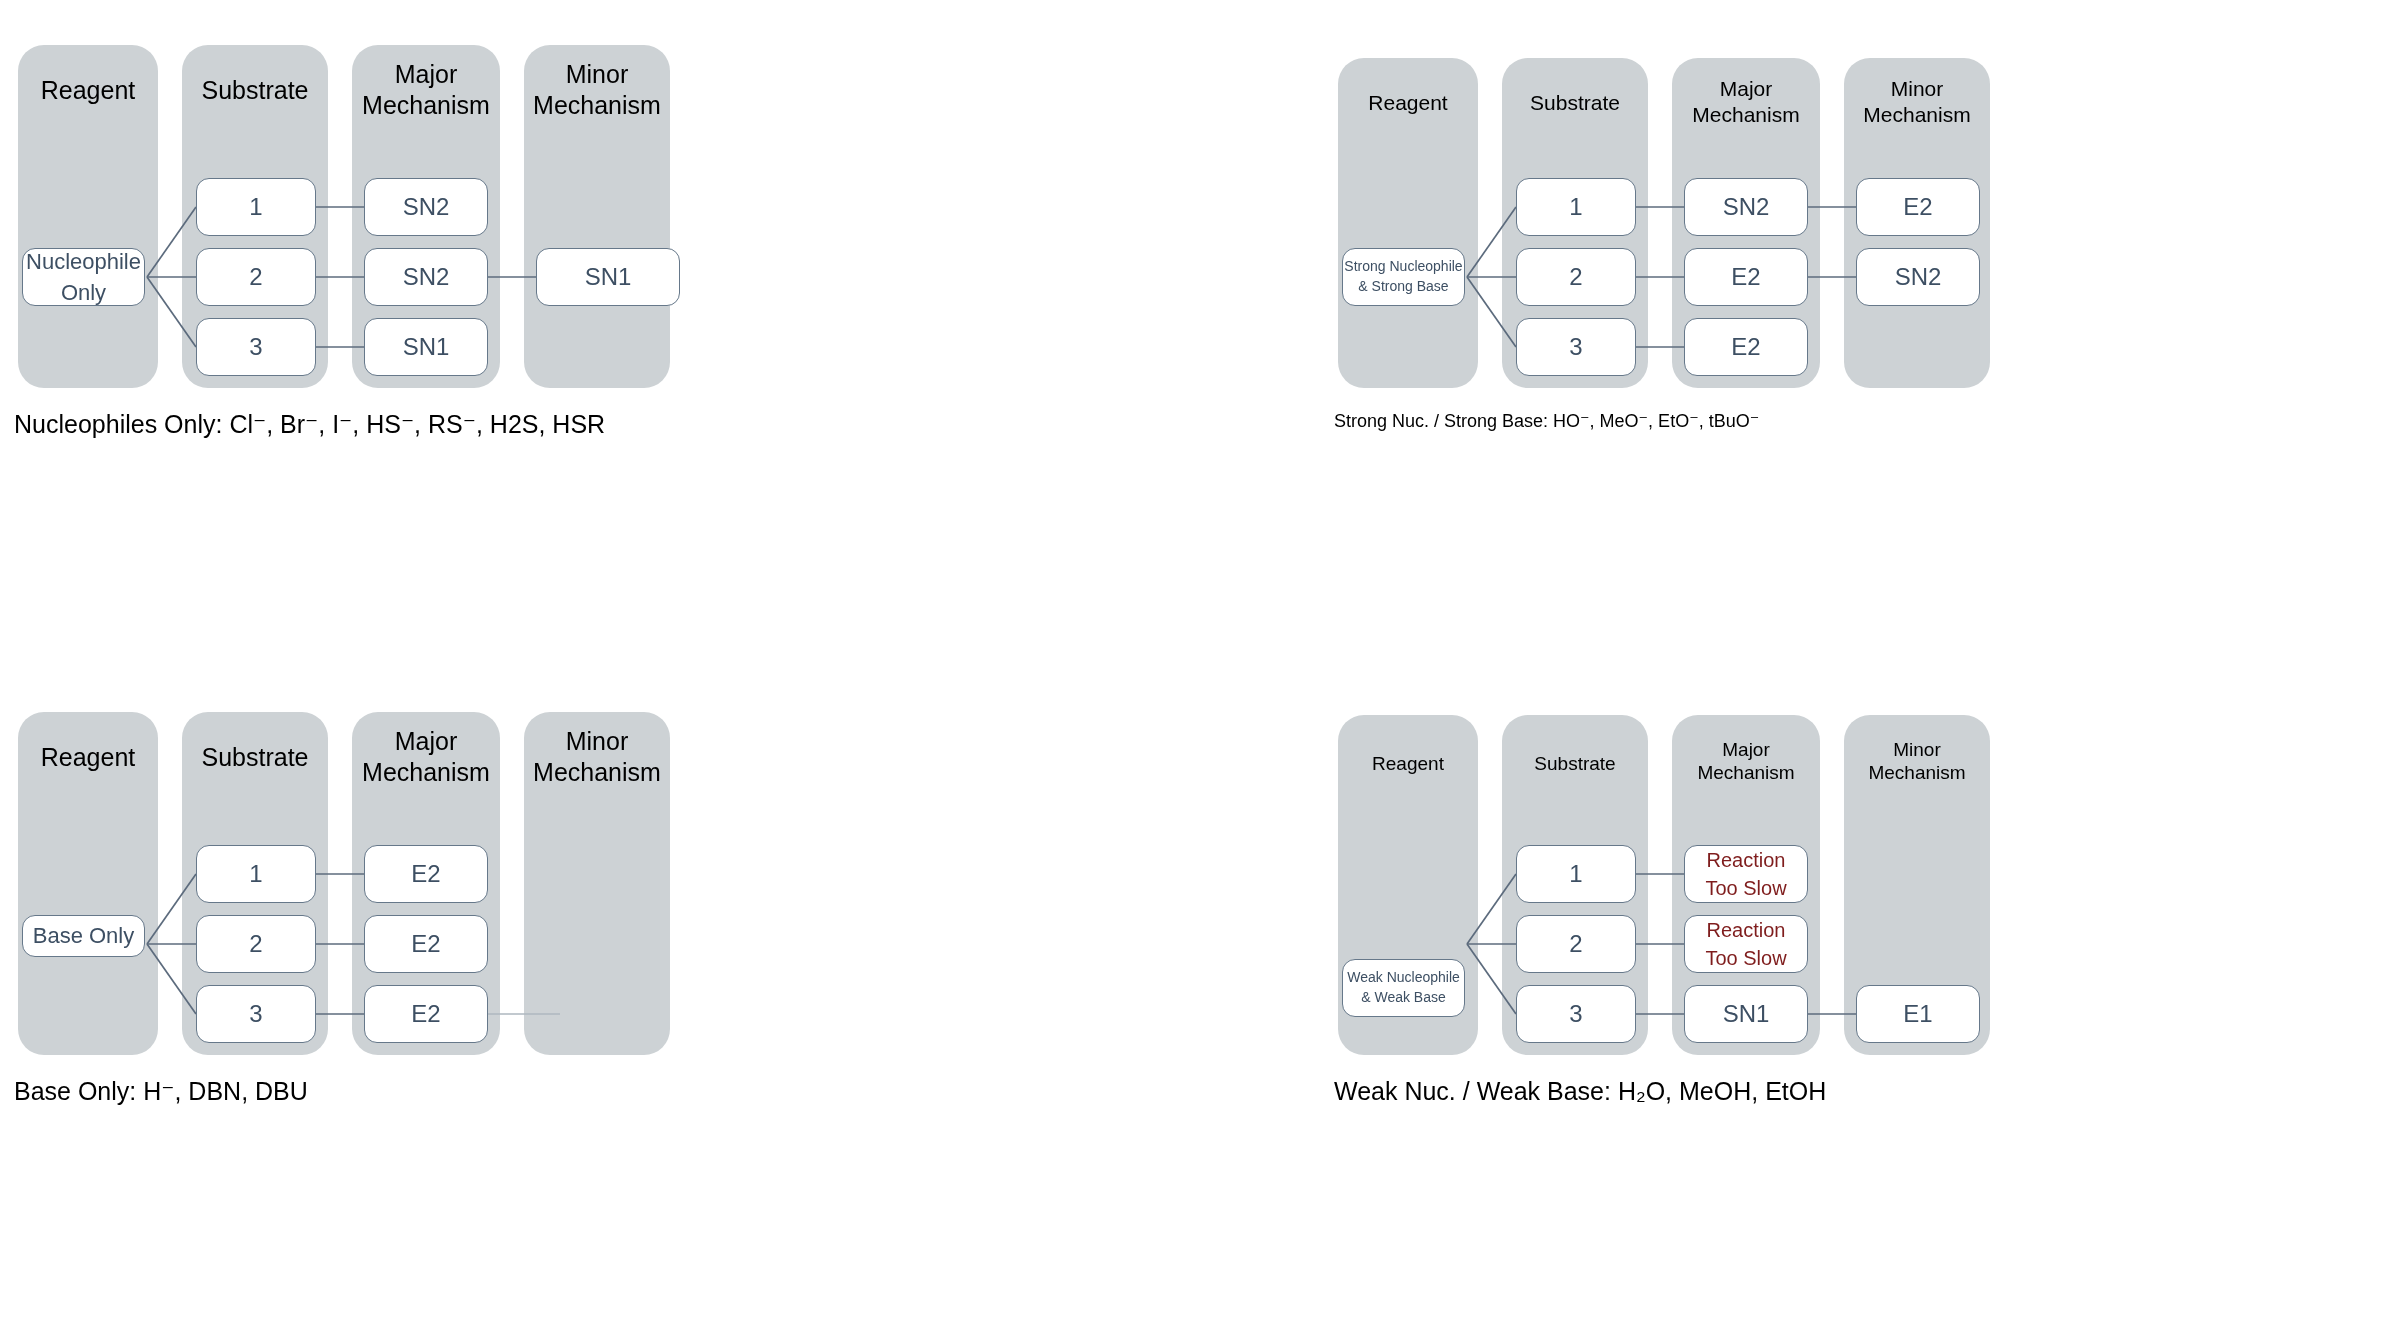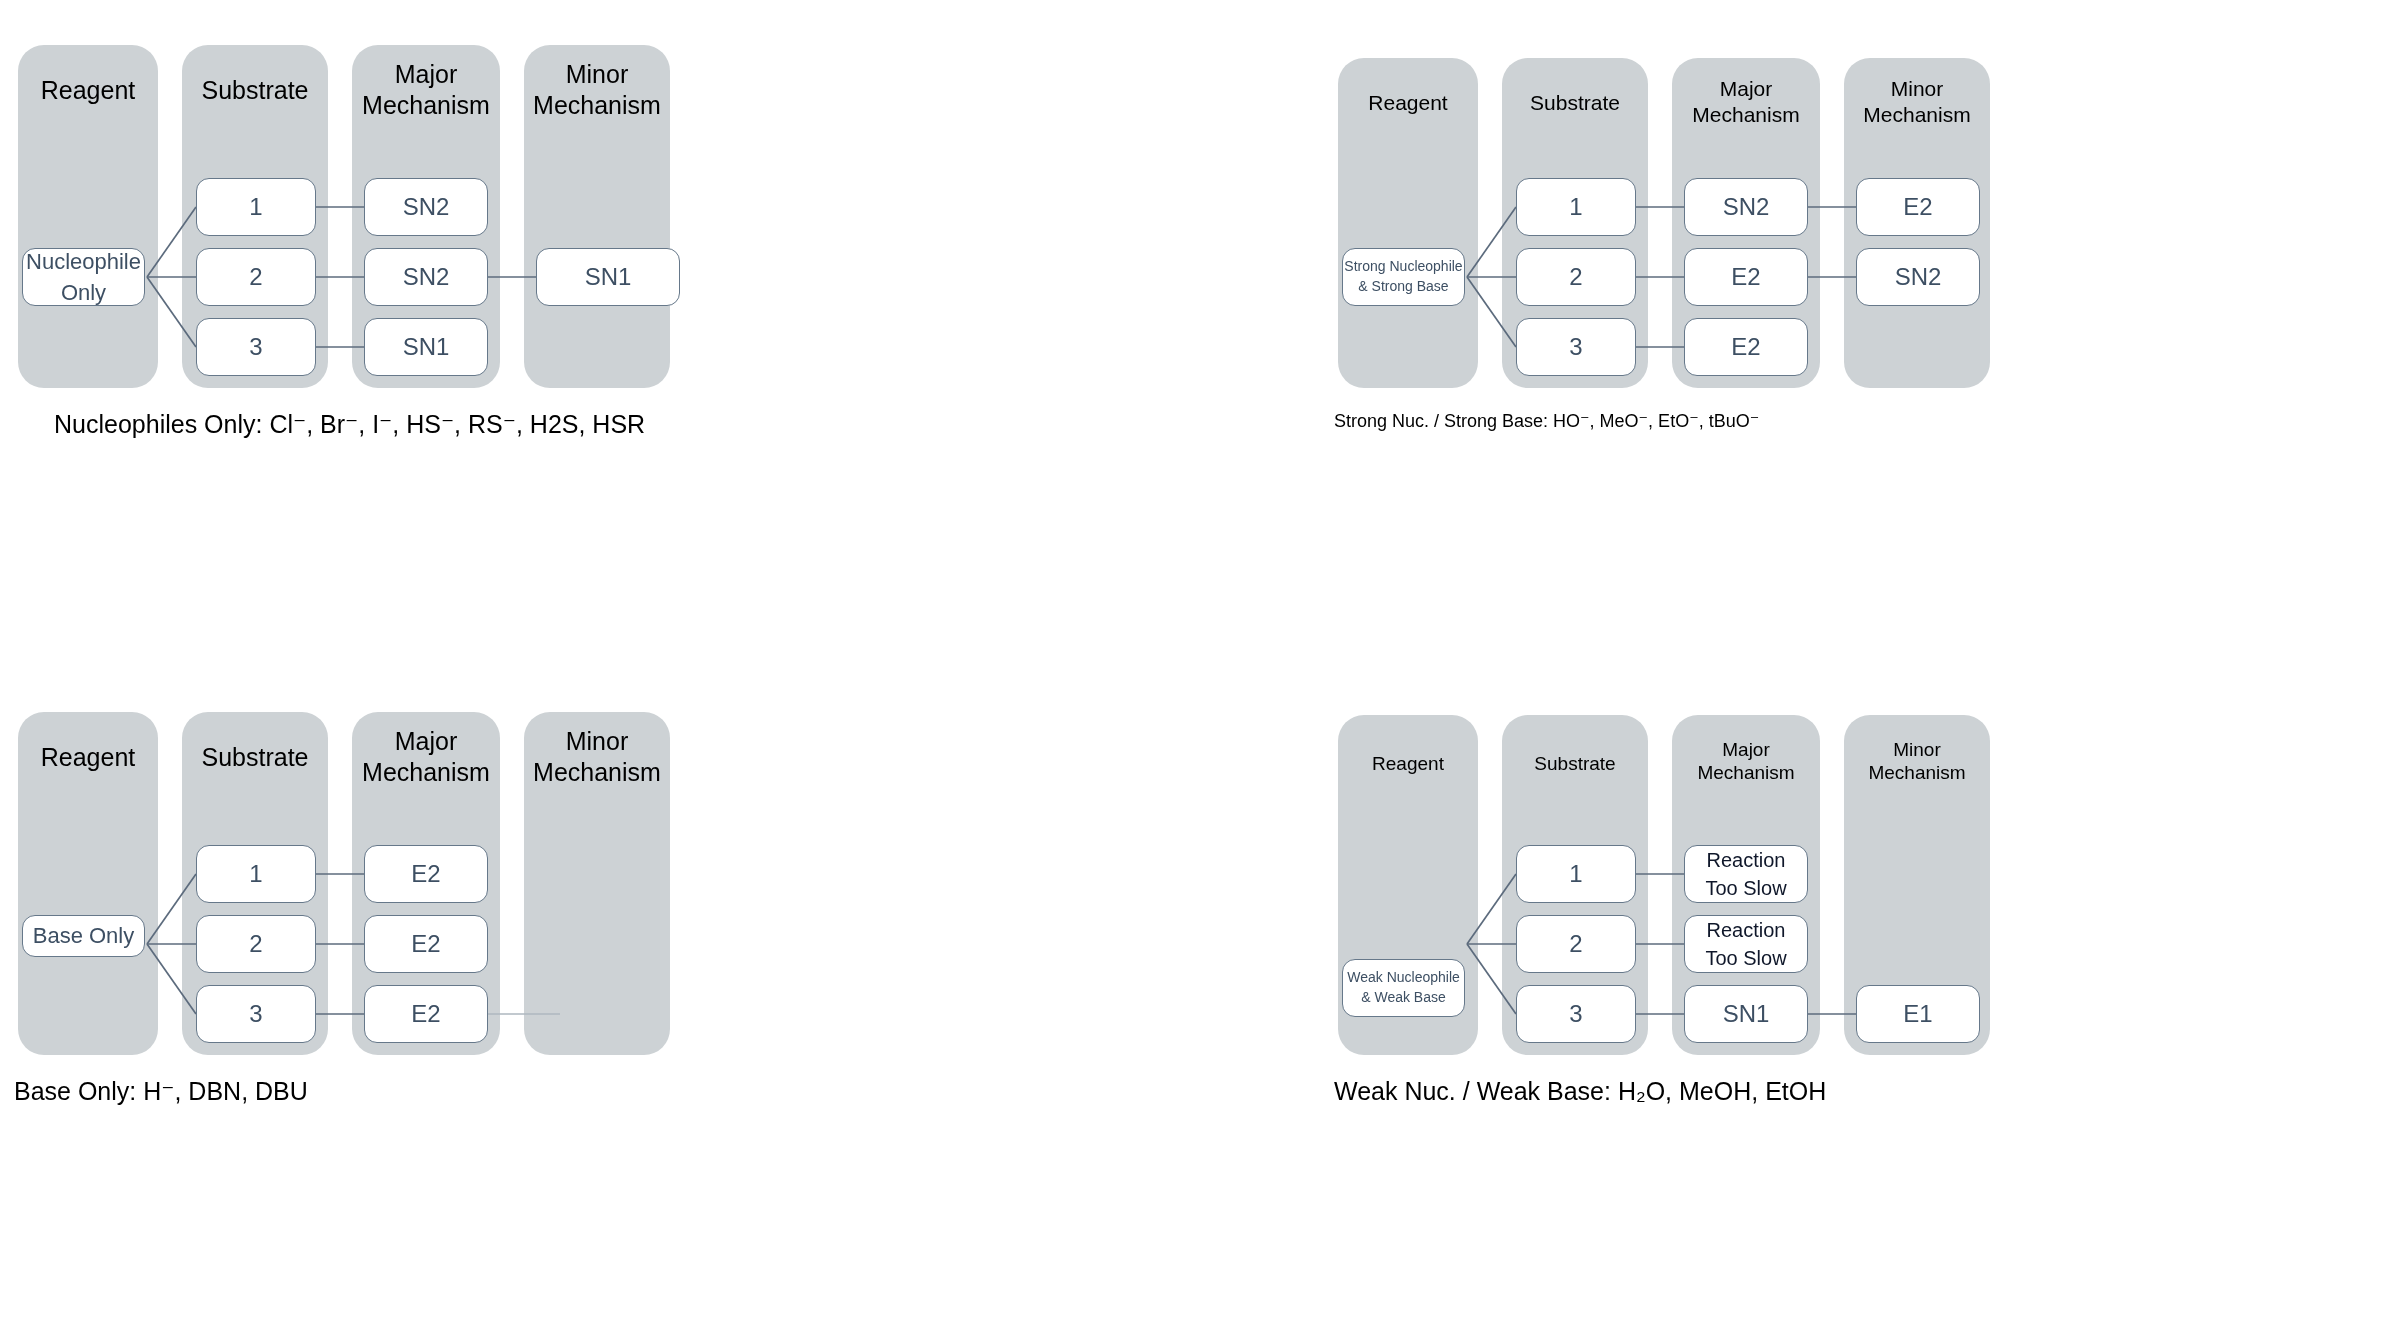--- a/index.html
+++ b/index.html
@@ -15,21 +15,21 @@
   .col-hdr{
     position:absolute;left:0;right:0;text-align:center;
     color:#000000;line-height:1.22;white-space:pre-line;
   }
   .node{
     position:absolute;background:#ffffff;border:1.6px solid #66788a;
     border-radius:13px;display:flex;align-items:center;justify-content:center;
     text-align:center;color:#3d4f63;line-height:1.42;box-sizing:border-box;
     white-space:pre-line;
   }
-  .node.red{color:#0f172a;}
+  .node.red{color:#7f1d1d;}
   .caption{
     position:absolute;color:#000000;white-space:nowrap;
   }
   svg.links{position:absolute;left:0;top:0;overflow:visible;pointer-events:none;}
   svg.links line{stroke:#5c6b7d;stroke-width:1.7;}
   svg.links line.faint{stroke:#aeb7bf;stroke-width:1.6;}
 </style>
 </head>
 <body>
 
@@ -65,21 +65,21 @@
     <div class="node" style="left:196px;top:248px;width:120px;height:58px;font-size:24px;">2</div>
     <div class="node" style="left:196px;top:318px;width:120px;height:58px;font-size:24px;">3</div>
 
     <div class="node" style="left:364px;top:178px;width:124px;height:58px;font-size:24px;">SN2</div>
     <div class="node" style="left:364px;top:248px;width:124px;height:58px;font-size:24px;">SN2</div>
     <div class="node" style="left:364px;top:318px;width:124px;height:58px;font-size:24px;">SN1</div>
 
     <div class="node" style="left:536px;top:248px;width:144px;height:58px;font-size:24px;">SN1</div>
   </div>
 
-  <div class="caption" style="left:14px;top:410px;font-size:25px;margin-left:40px;">Nucleophiles Only:  Cl⁻, Br⁻, I⁻, HS⁻, RS⁻, H2S, HSR</div>
+  <div class="caption" style="left:14px;top:410px;font-size:25px;">Nucleophiles Only:  Cl⁻, Br⁻, I⁻, HS⁻, RS⁻, H2S, HSR</div>
 </div>
 
 <div class="quad" style="left:1320px;top:0px;width:1080px;height:660px;">
   <div class="diagram">
 
     <div class="col" style="left:18px;top:58px;width:140px;height:330px;"></div>
     <div class="col" style="left:182px;top:58px;width:146px;height:330px;"></div>
     <div class="col" style="left:352px;top:58px;width:148px;height:330px;"></div>
     <div class="col" style="left:524px;top:58px;width:146px;height:330px;"></div>
 

